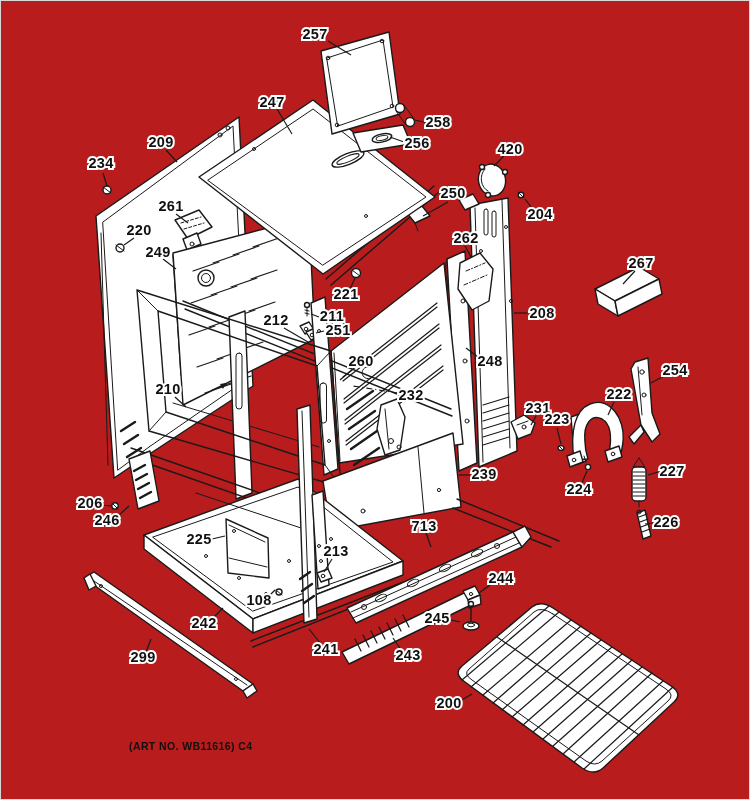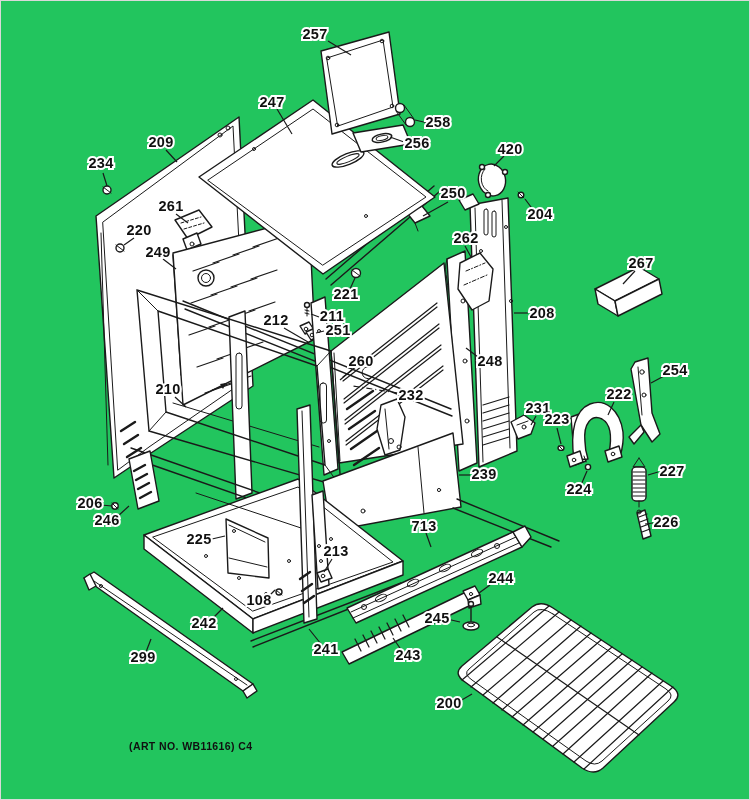--- a/index.html
+++ b/index.html
@@ -1,16 +1,16 @@
 <!DOCTYPE html>
 <html><head>
 <meta charset="utf-8">
 <style>
   html,body{margin:0;padding:0;background:#ffffff;}
-  .page{position:relative;width:750px;height:800px;background:#22c55e;overflow:hidden;
+  .page{position:relative;width:750px;height:800px;background:#b91c1c;overflow:hidden;
         font-family:"Liberation Sans",sans-serif;box-sizing:border-box;border:1px solid #d9d9d9;}
   svg{display:block;}
   .ln{fill:none;stroke:#1a1a1a;stroke-width:1.4;stroke-linejoin:round;stroke-linecap:round;}
   .lnf{fill:#ffffff;stroke:#1a1a1a;stroke-width:1.4;stroke-linejoin:round;}
   .thin{stroke-width:1;}
   .rib{stroke:#1a1a1a;stroke-width:1.2;fill:none;stroke-linecap:round;}
   .chev{stroke:#1a1a1a;stroke-width:2.4;fill:none;stroke-linecap:round;}
   .ldr{stroke:#1a1a1a;stroke-width:1.2;fill:none;}
   .lbl{font-family:"Liberation Sans",sans-serif;font-weight:bold;font-size:14.5px;
        letter-spacing:.3px;fill:#101010;text-anchor:middle;stroke:#ffffff;stroke-width:4px;paint-order:stroke;}

